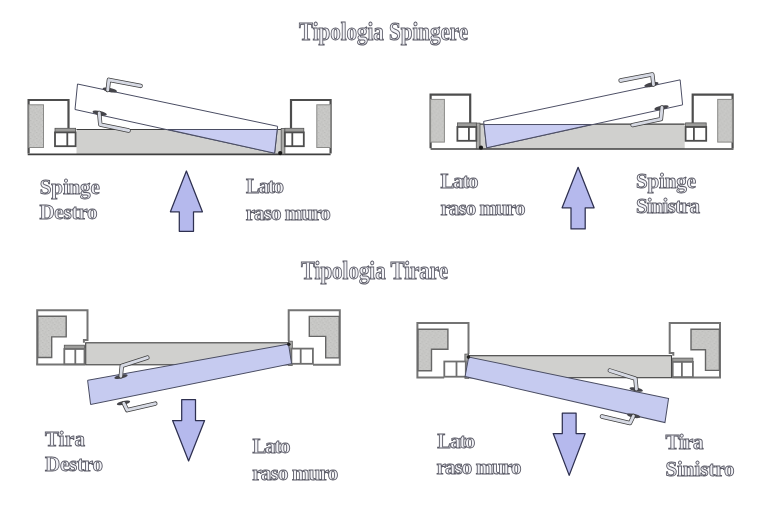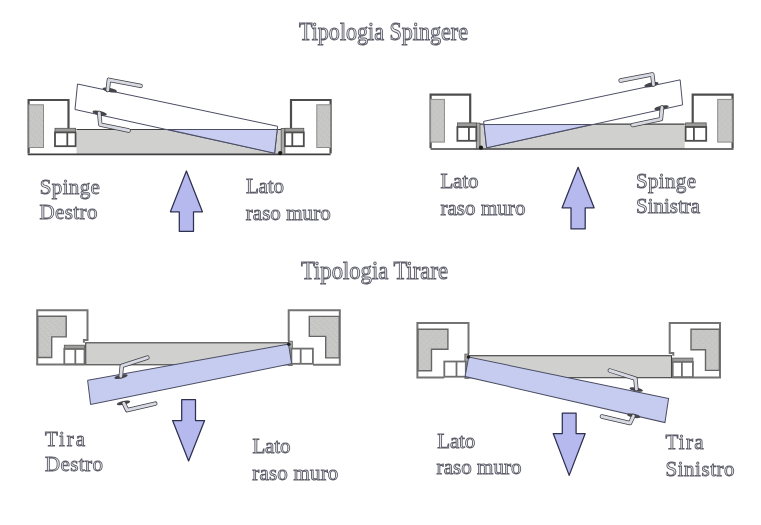--- a/index.html
+++ b/index.html
@@ -1,16 +1,16 @@
 <!DOCTYPE html>
 <html><head>
 <meta charset="utf-8">
 <style>
   html,body{margin:0;padding:0;background:#ffffff;}
-  #stage{position:relative;width:761px;height:525px;background:#ffffff;overflow:hidden;}
+  #stage{position:relative;width:761px;height:525px;background:#ffffff;overflow:hidden;font-weight:bold;}
   svg{position:absolute;left:0;top:0;}
   text{font-family:"Liberation Serif", serif;}
 </style>
 </head>
 <body>
 <div id="stage">
 <svg width="761" height="525" viewBox="0 0 761 525">
 <defs>
   <pattern id="hatch" width="6" height="6" patternUnits="userSpaceOnUse">
     <rect width="6" height="6" fill="#c7c7c5"></rect>

